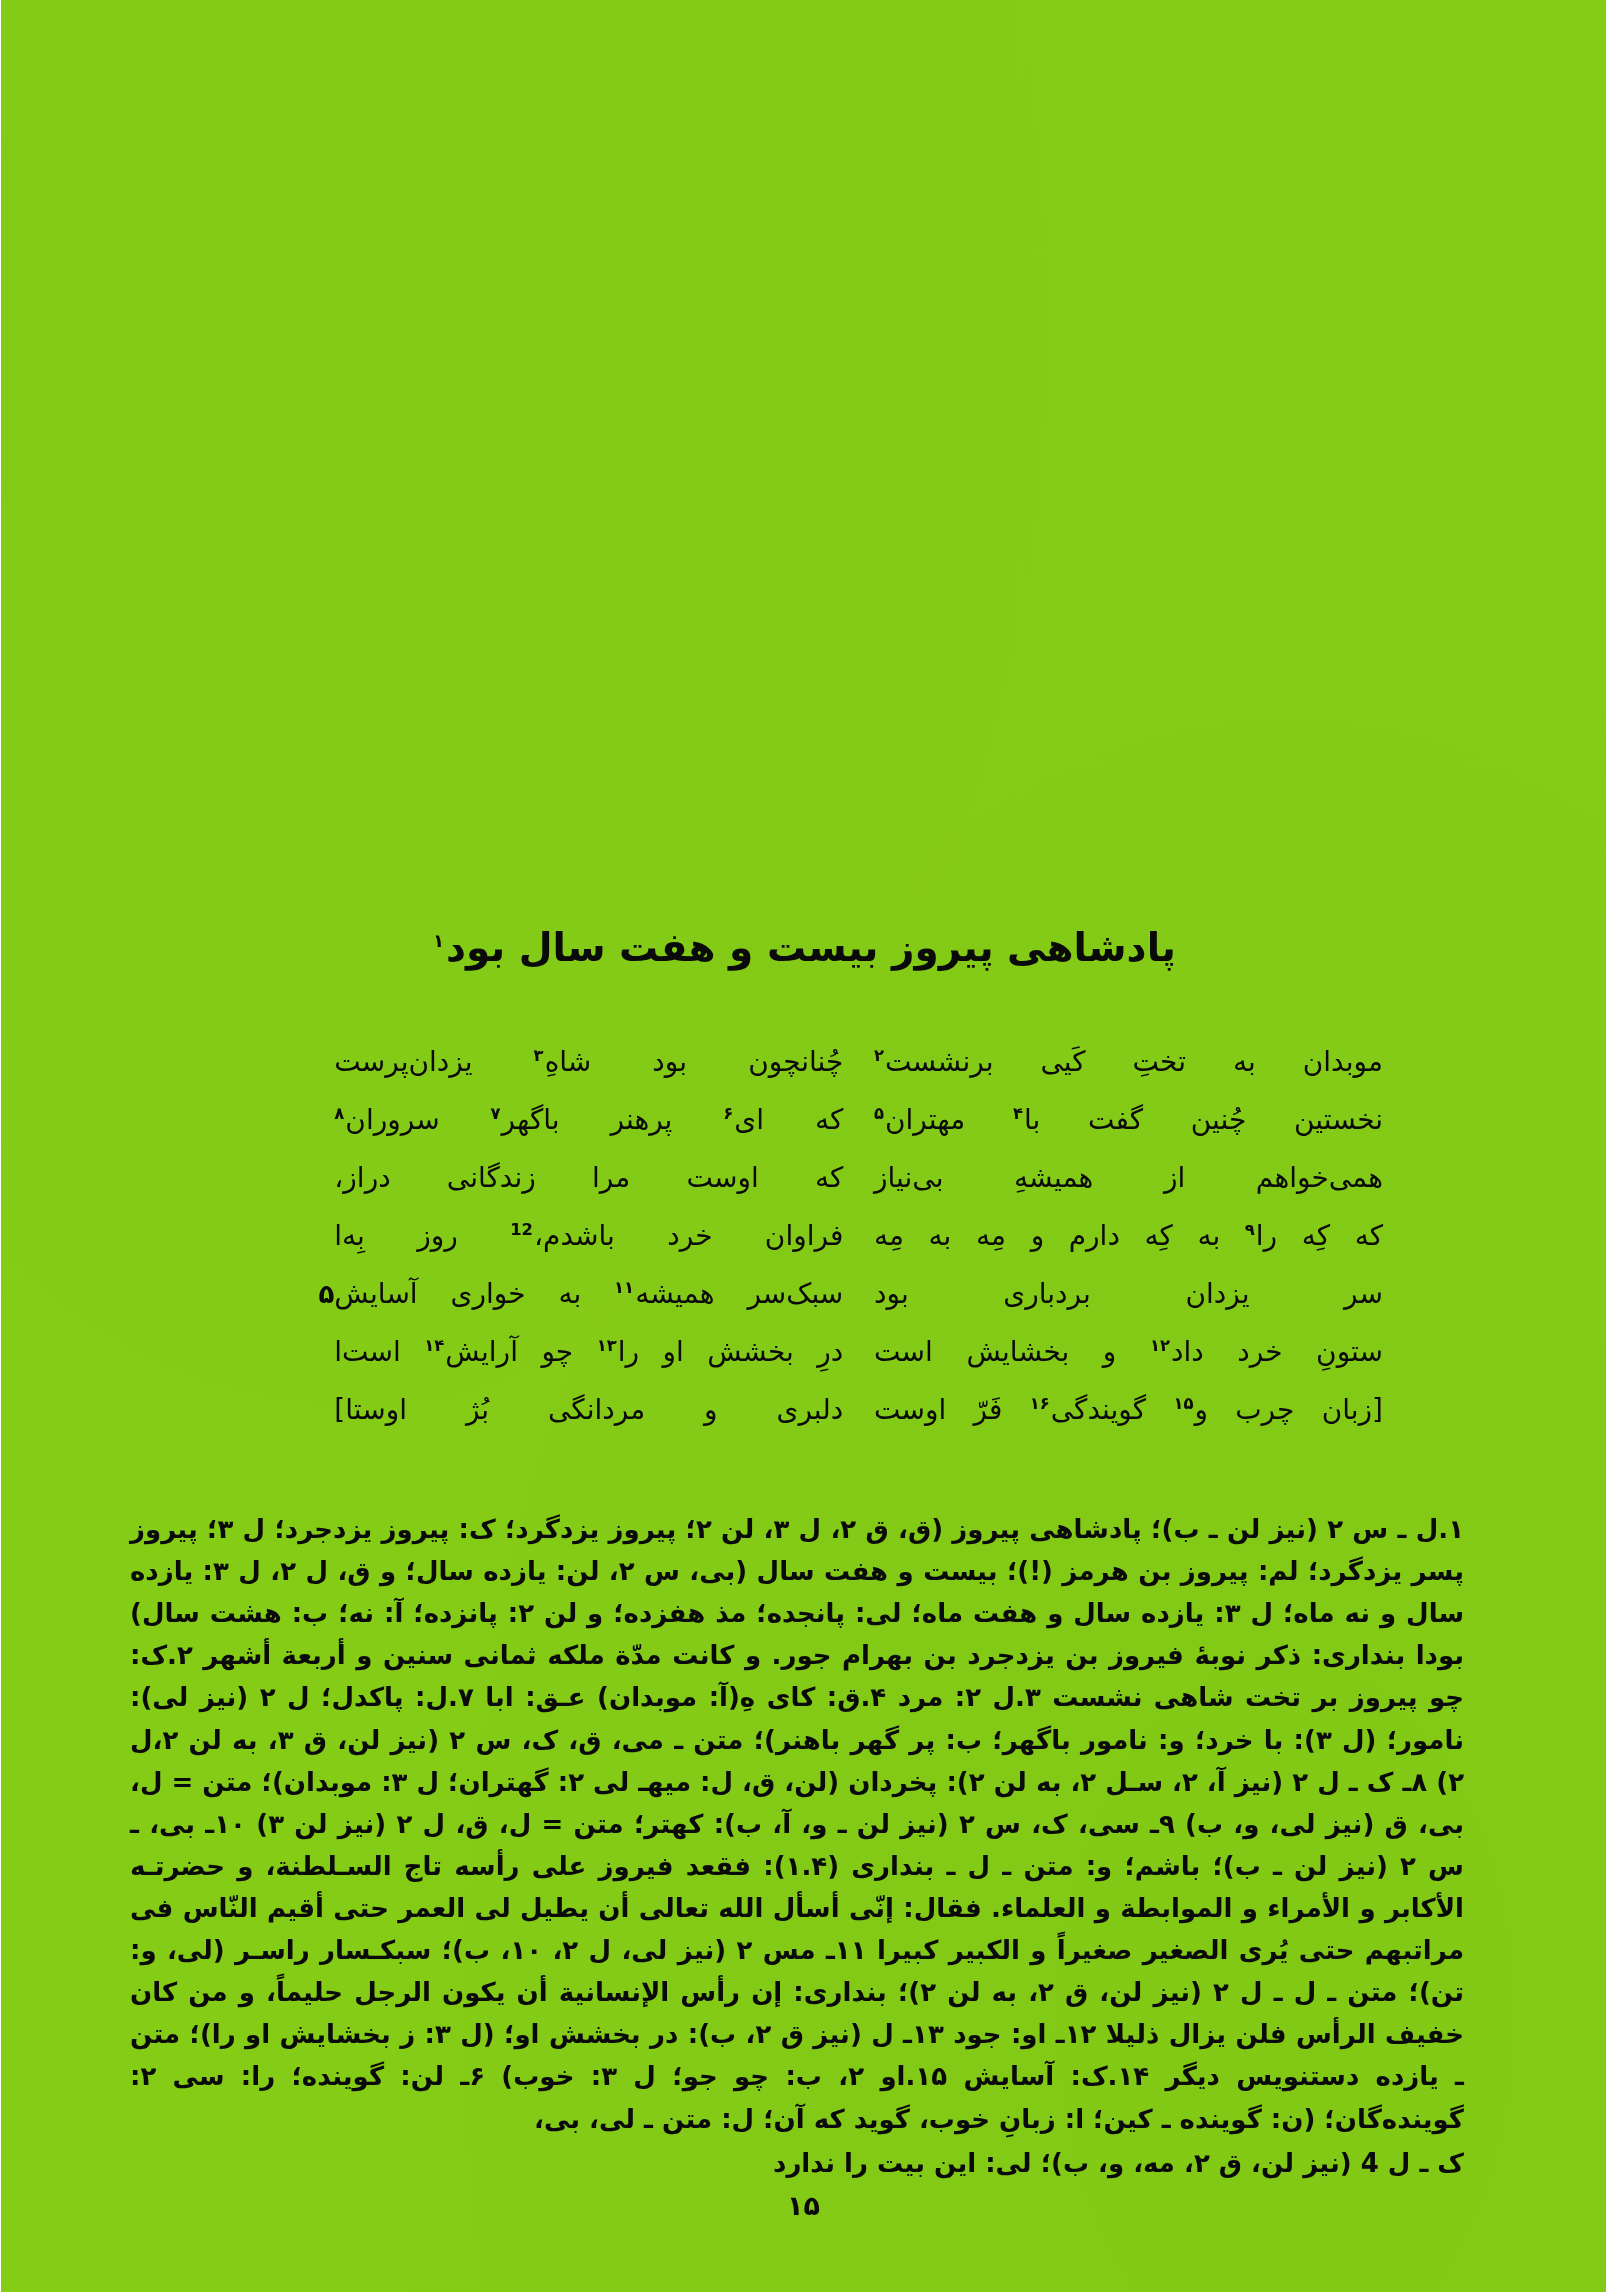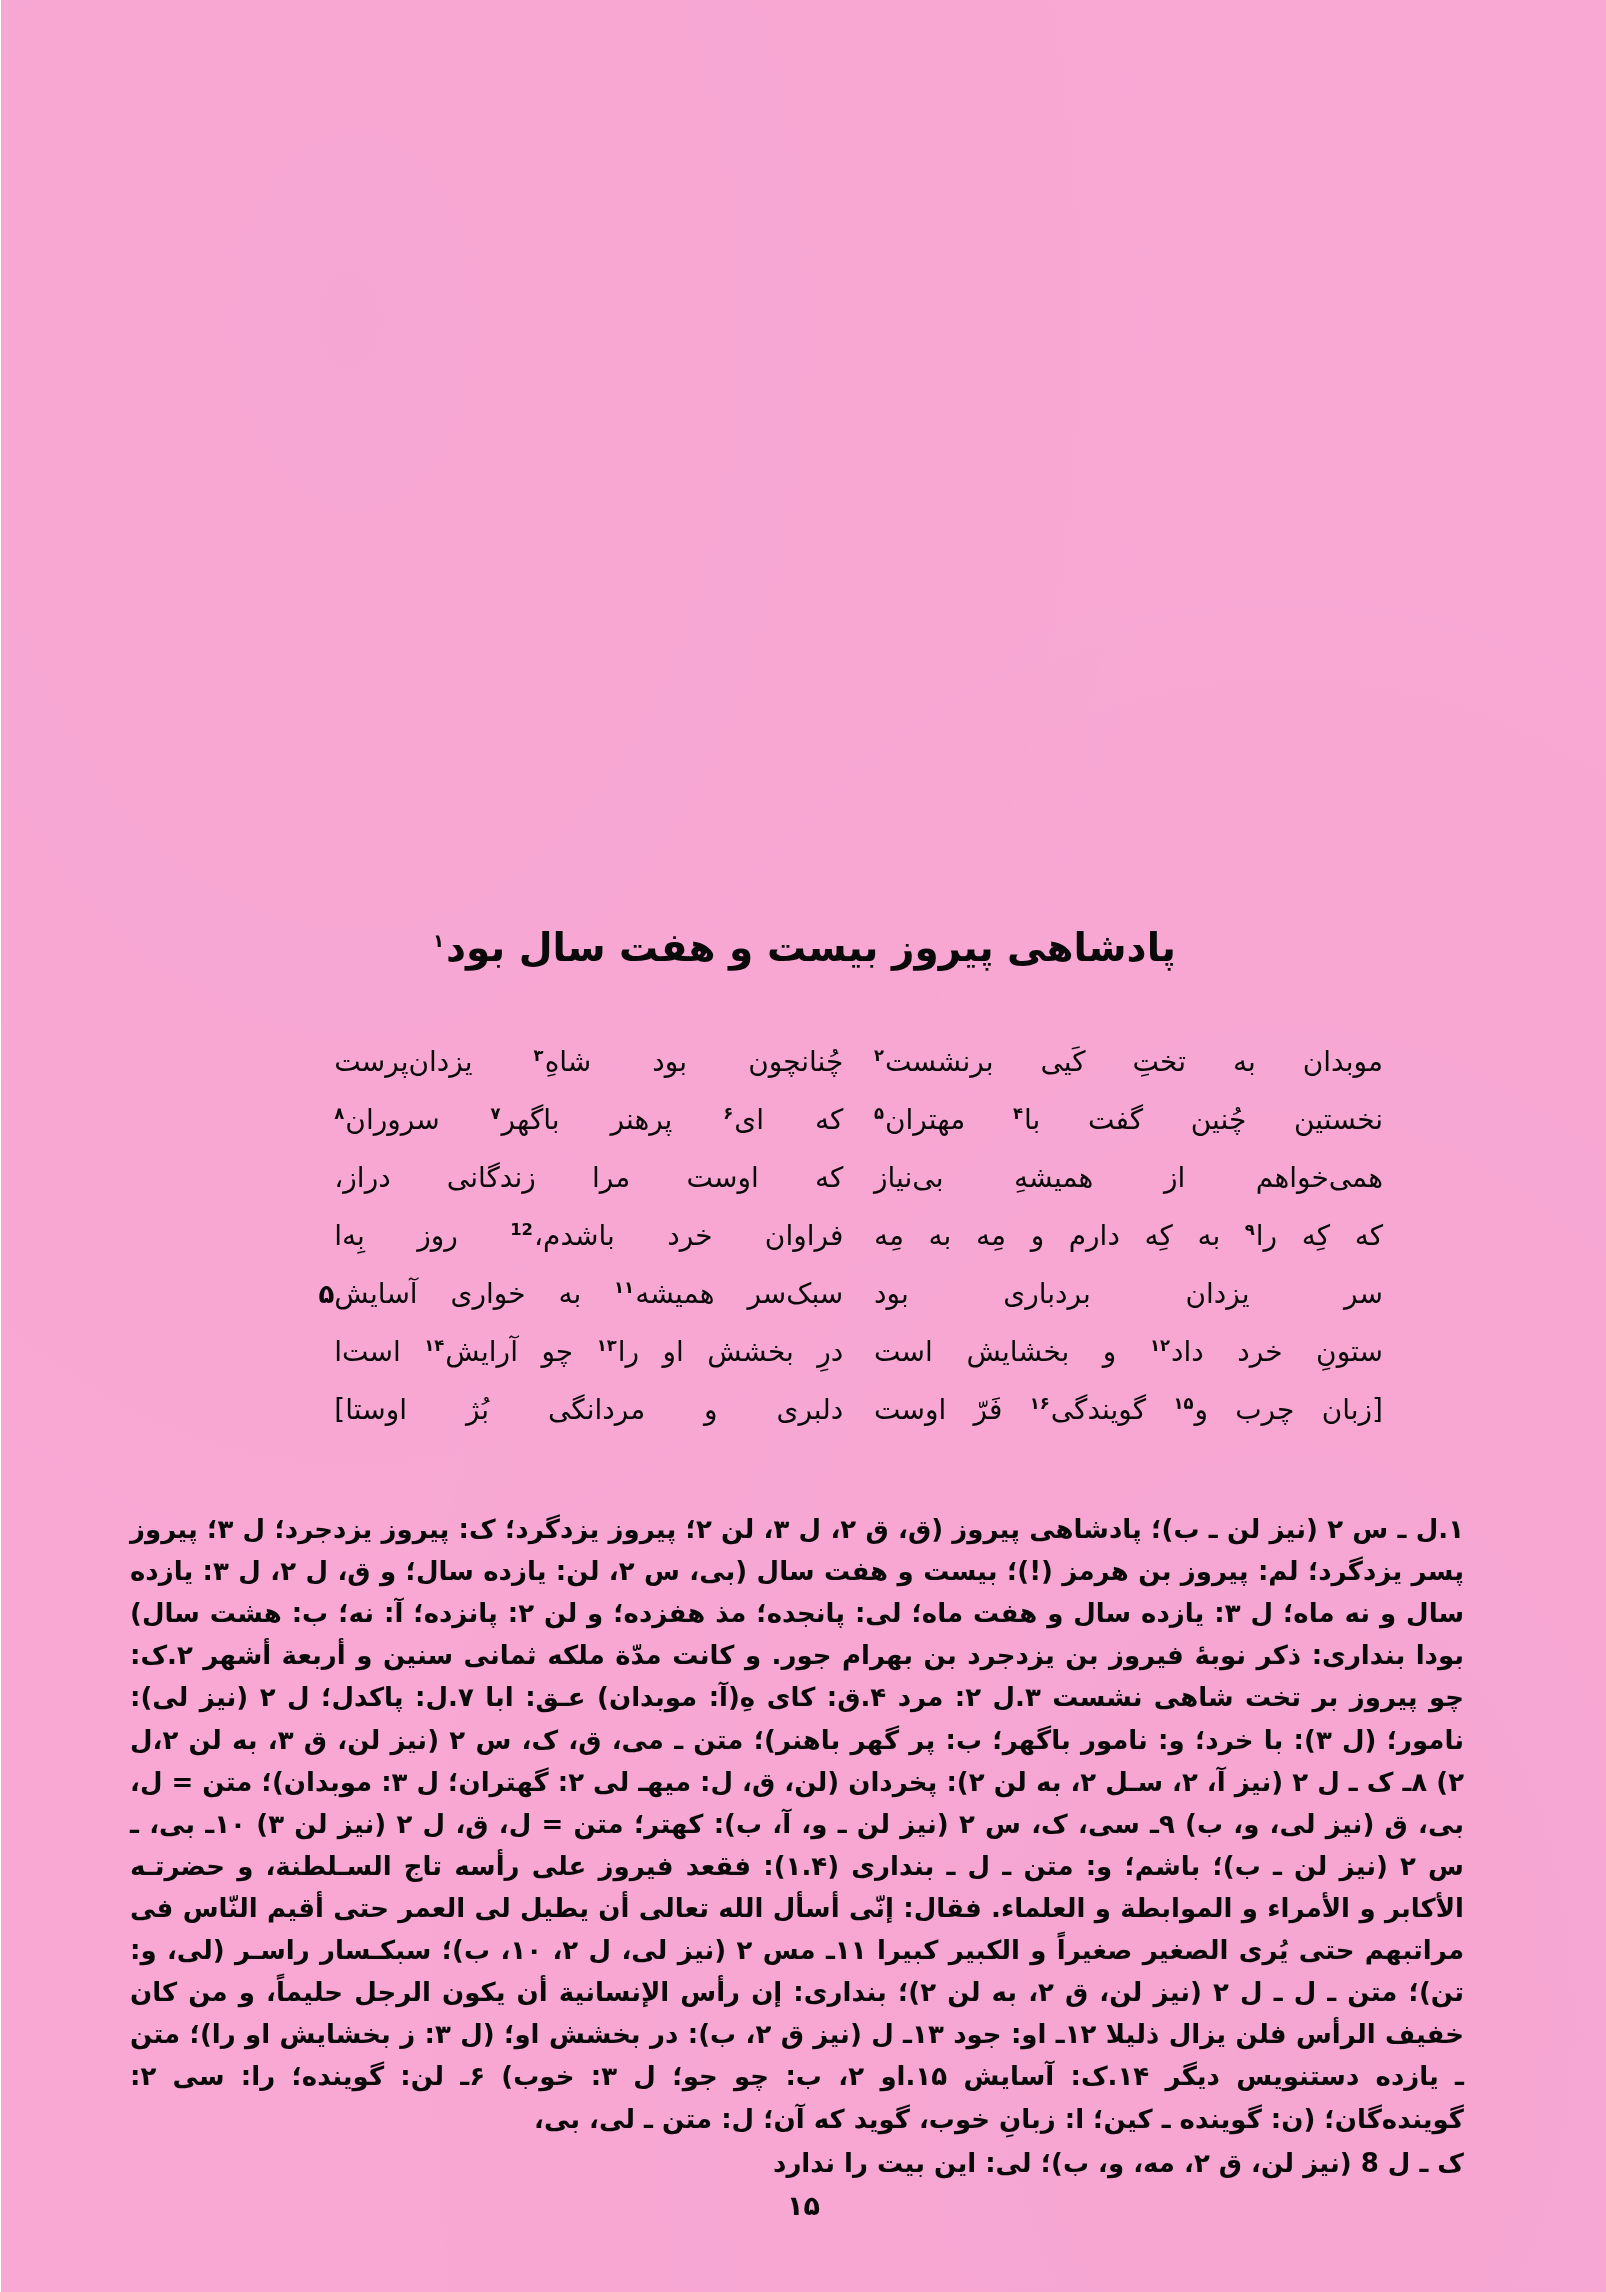--- a/index.html
+++ b/index.html
@@ -14,21 +14,21 @@
     position: relative;
     font-family: "DejaVu Sans", "Liberation Sans", sans-serif;
     color: #0a0a0a;
     overflow: hidden;
   }
 
   
   #page {
     position: absolute;
     inset: 0;
-    background: #f9a8d4;
+    background: #84cc16;
   }
 
   
   #paper-grain {
     position: absolute;
     inset: 0;
     background:
       radial-gradient(ellipse at 22% 14%, rgba(0,0,0,0.012), transparent 55%),
       radial-gradient(ellipse at 80% 88%, rgba(0,0,0,0.015), transparent 58%);
     pointer-events: none;
@@ -277,19 +277,19 @@
           <span class="w">مردانگی</span>
           <span class="w">بُژ</span>
           <span class="w">اوستا]</span>
         </div>
         <div class="verse-num"></div>
       </div>
     </div>
 
   <div id="footnotes">
     <span class="fnote">۱.ل ـ س ۲ (نیز لن ـ ب)؛ پادشاهی پیروز (ق، ق ۲، ل ۳، لن ۲؛ پیروز یزدگرد؛ ک: پیروز یزدجرد؛ ل ۳؛ پیروز پسر یزدگرد؛ لم: پیروز بن هرمز (!)؛ بیست و هفت سال (بی، س ۲، لن: یازده سال؛ و ق، ل ۲، ل ۳: یازده سال و نه ماه؛ ل ۳: یازده سال و هفت ماه؛ لی: پانجده؛ مذ هفزده؛ و لن ۲: پانزده؛ آ: نه؛ ب: هشت سال) بودا بنداری: ذکر نوبهٔ فیروز بن یزدجرد بن بهرام جور. و کانت مدّة ملکه ثمانی سنین و أربعة أشهر ۲.ک: چو پیروز بر تخت شاهی نشست  ۳.ل ۲: مرد  ۴.ق: کای  هِ(آ: موبدان)  عـق: ابا  ۷.ل: پاکدل؛ ل ۲ (نیز لی): نامور؛ (ل ۳): با خرد؛ و: نامور باگهر؛ ب: پر گهر باهنر)؛ متن ـ می، ق، ک، س ۲ (نیز لن، ق ۳، به لن ۲،ل ۲)  ۸ـ ک ـ ل ۲ (نیز آ، ۲، سـل ۲، به لن ۲): پخردان (لن، ق، ل: میهـ لی ۲: گهتران؛ ل ۳: موبدان)؛ متن = ل، بی، ق (نیز لی، و، ب)  ۹ـ سی، ک، س ۲ (نیز لن ـ و، آ، ب): کهتر؛ متن = ل، ق، ل ۲ (نیز لن ۳)  ۱۰ـ بی، ـ س ۲ (نیز لن ـ ب)؛ باشم؛ و: متن ـ ل ـ بنداری (۱.۴): فقعد فیروز علی رأسه تاج السـلطنة، و حضرتـه الأکابر و الأمراء و الموابطة و العلماء. فقال: إنّی أسأل الله تعالی أن یطیل لی العمر حتی أقیم النّاس فی مراتبهم حتی یُری الصغیر صغیراً و الکبیر کبیرا  ۱۱ـ مس ۲ (نیز لی، ل ۲، ۱۰، ب)؛ سبکـسار راسـر (لی، و: تن)؛ متن ـ ل ـ ل ۲ (نیز لن، ق ۲، به لن ۲)؛ بنداری: إن رأس الإنسانیة أن یکون الرجل حلیماً، و من کان خفیف الرأس فلن یزال ذلیلا  ۱۲ـ او: جود  ۱۳ـ ل (نیز ق ۲، ب): در بخشش او؛ (ل ۳: ز بخشایش او را)؛ متن ـ یازده دستنویس دیگر  ۱۴.ک: آسایش  ۱۵.او ۲، ب: چو جو؛ ل ۳: خوب)  ۶ـ لن: گوینده؛ را: سی ۲: گوینده‌گان؛ (ن: گوینده ـ کین؛ ا: زبانِ خوب، گوید که آن؛ ل: متن ـ لی، بی،</span>
-    <span class="lastline">ک ـ ل 8 (نیز لن، ق ۲، مه، و، ب)؛ لی: این بیت را ندارد</span>
+    <span class="lastline">ک ـ ل 4 (نیز لن، ق ۲، مه، و، ب)؛ لی: این بیت را ندارد</span>
   </div>
 
   <div id="page-number">۱۵</div>
 
 </div>
 
 
 </body></html>

